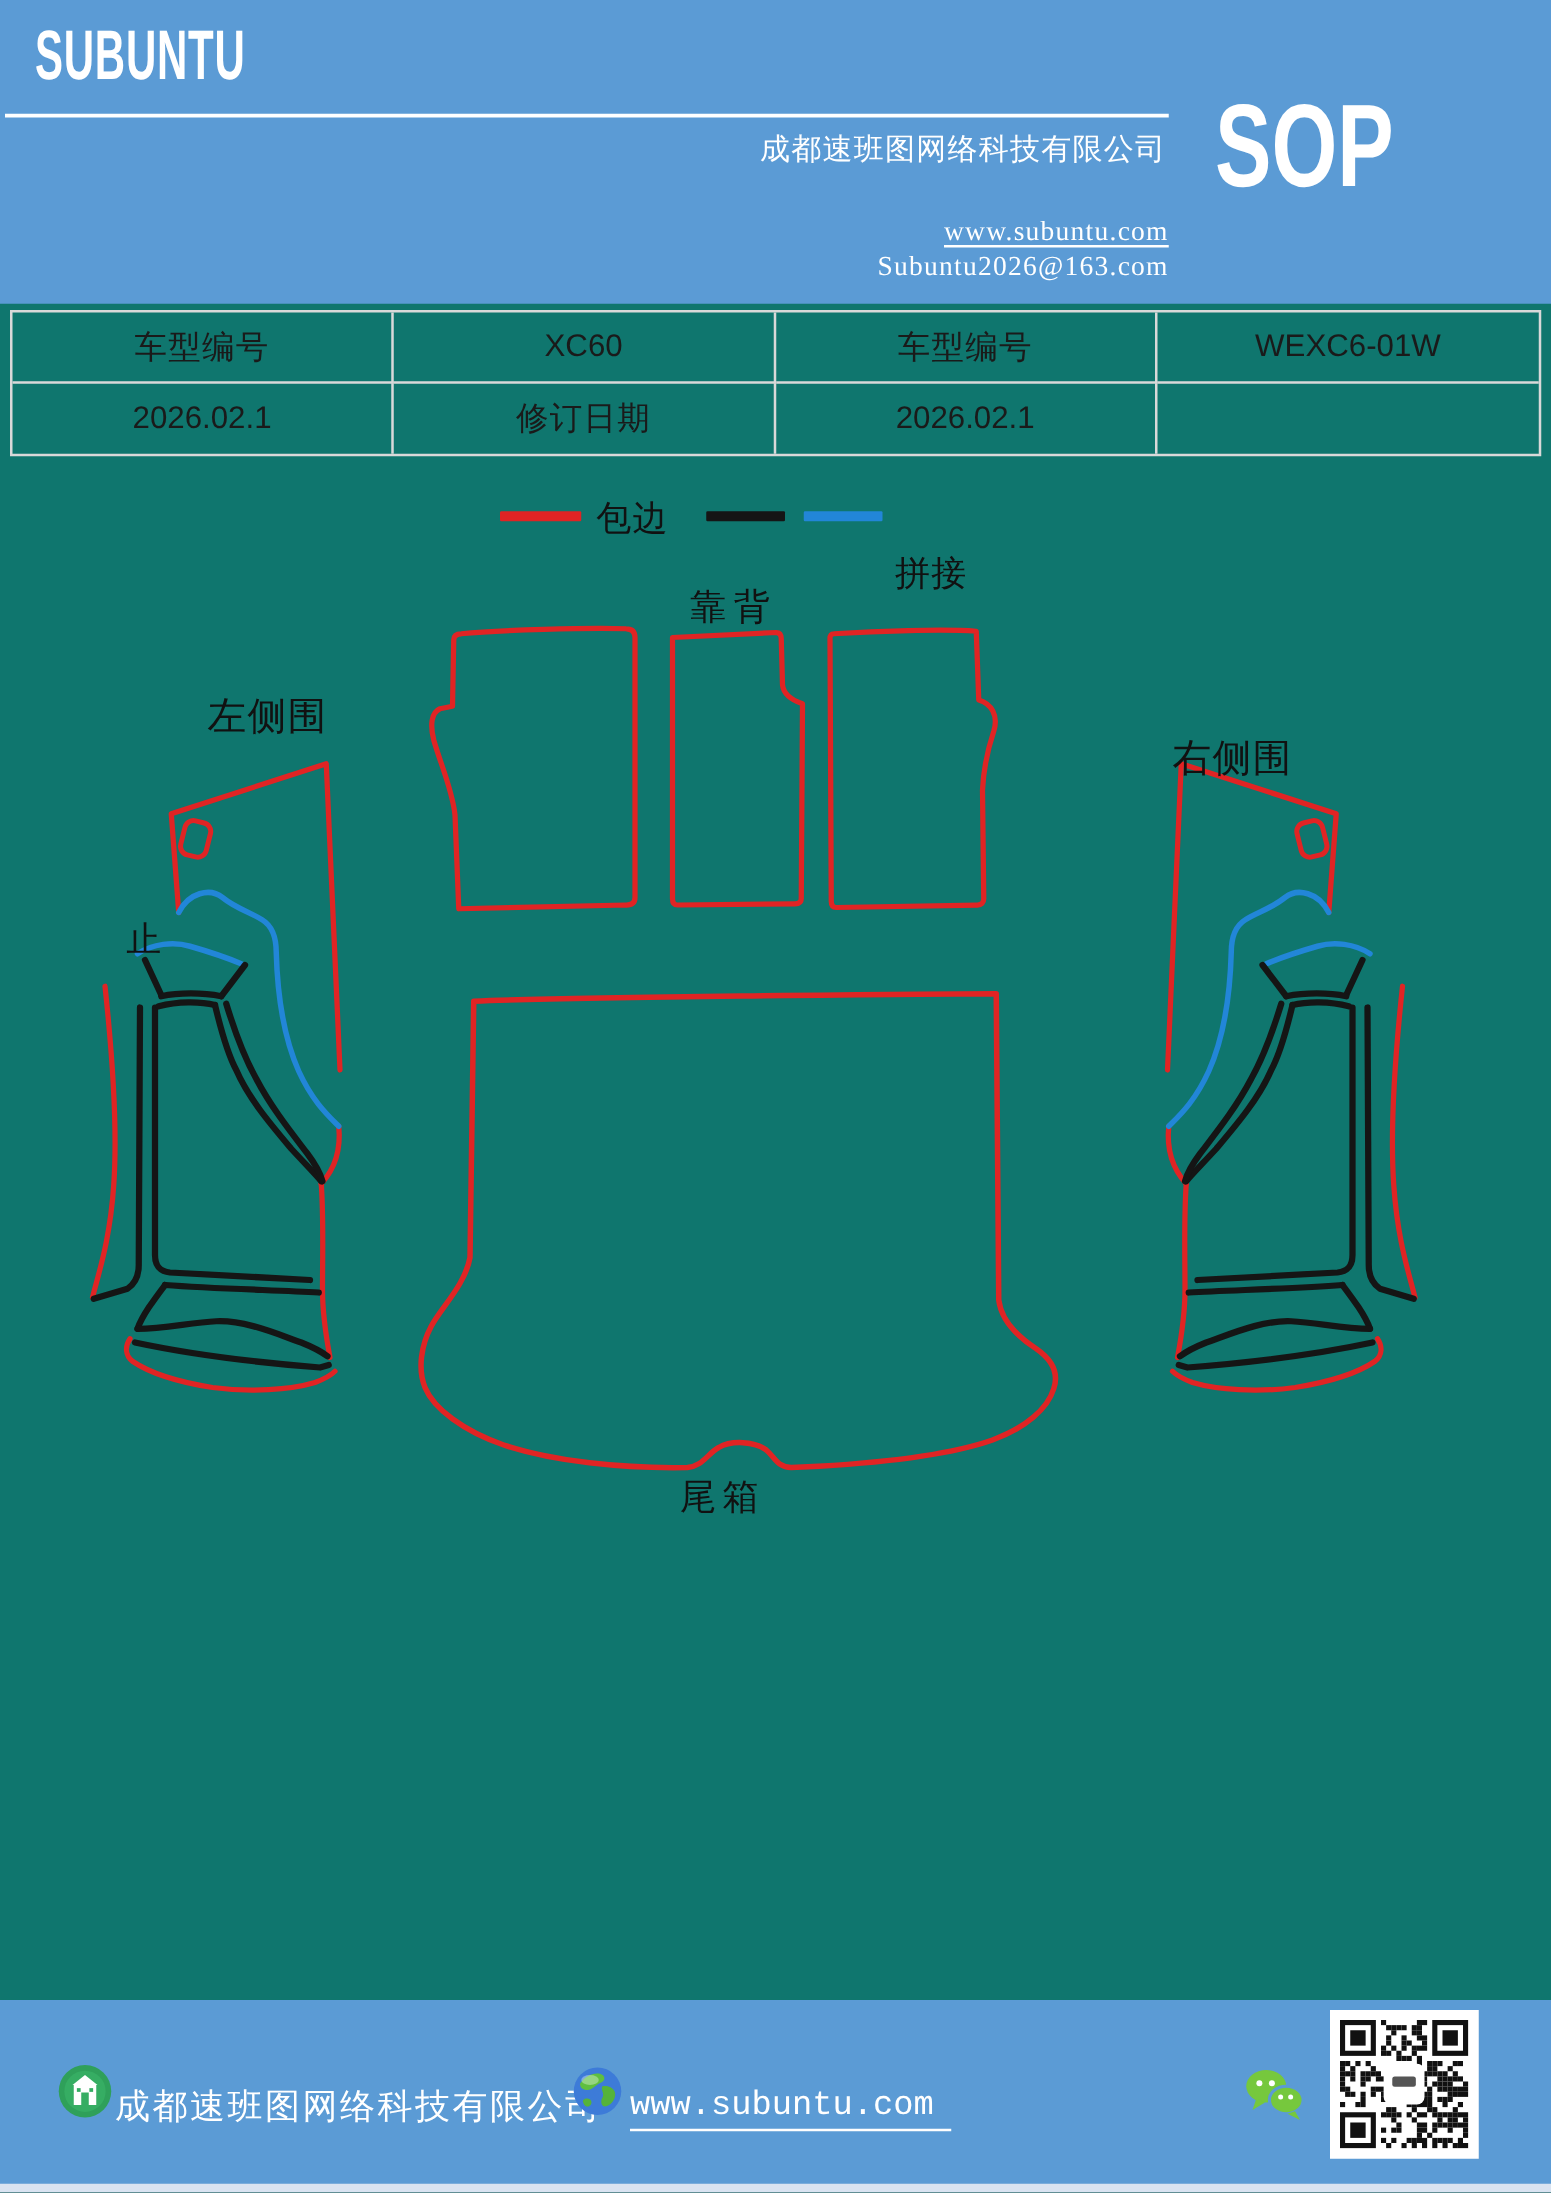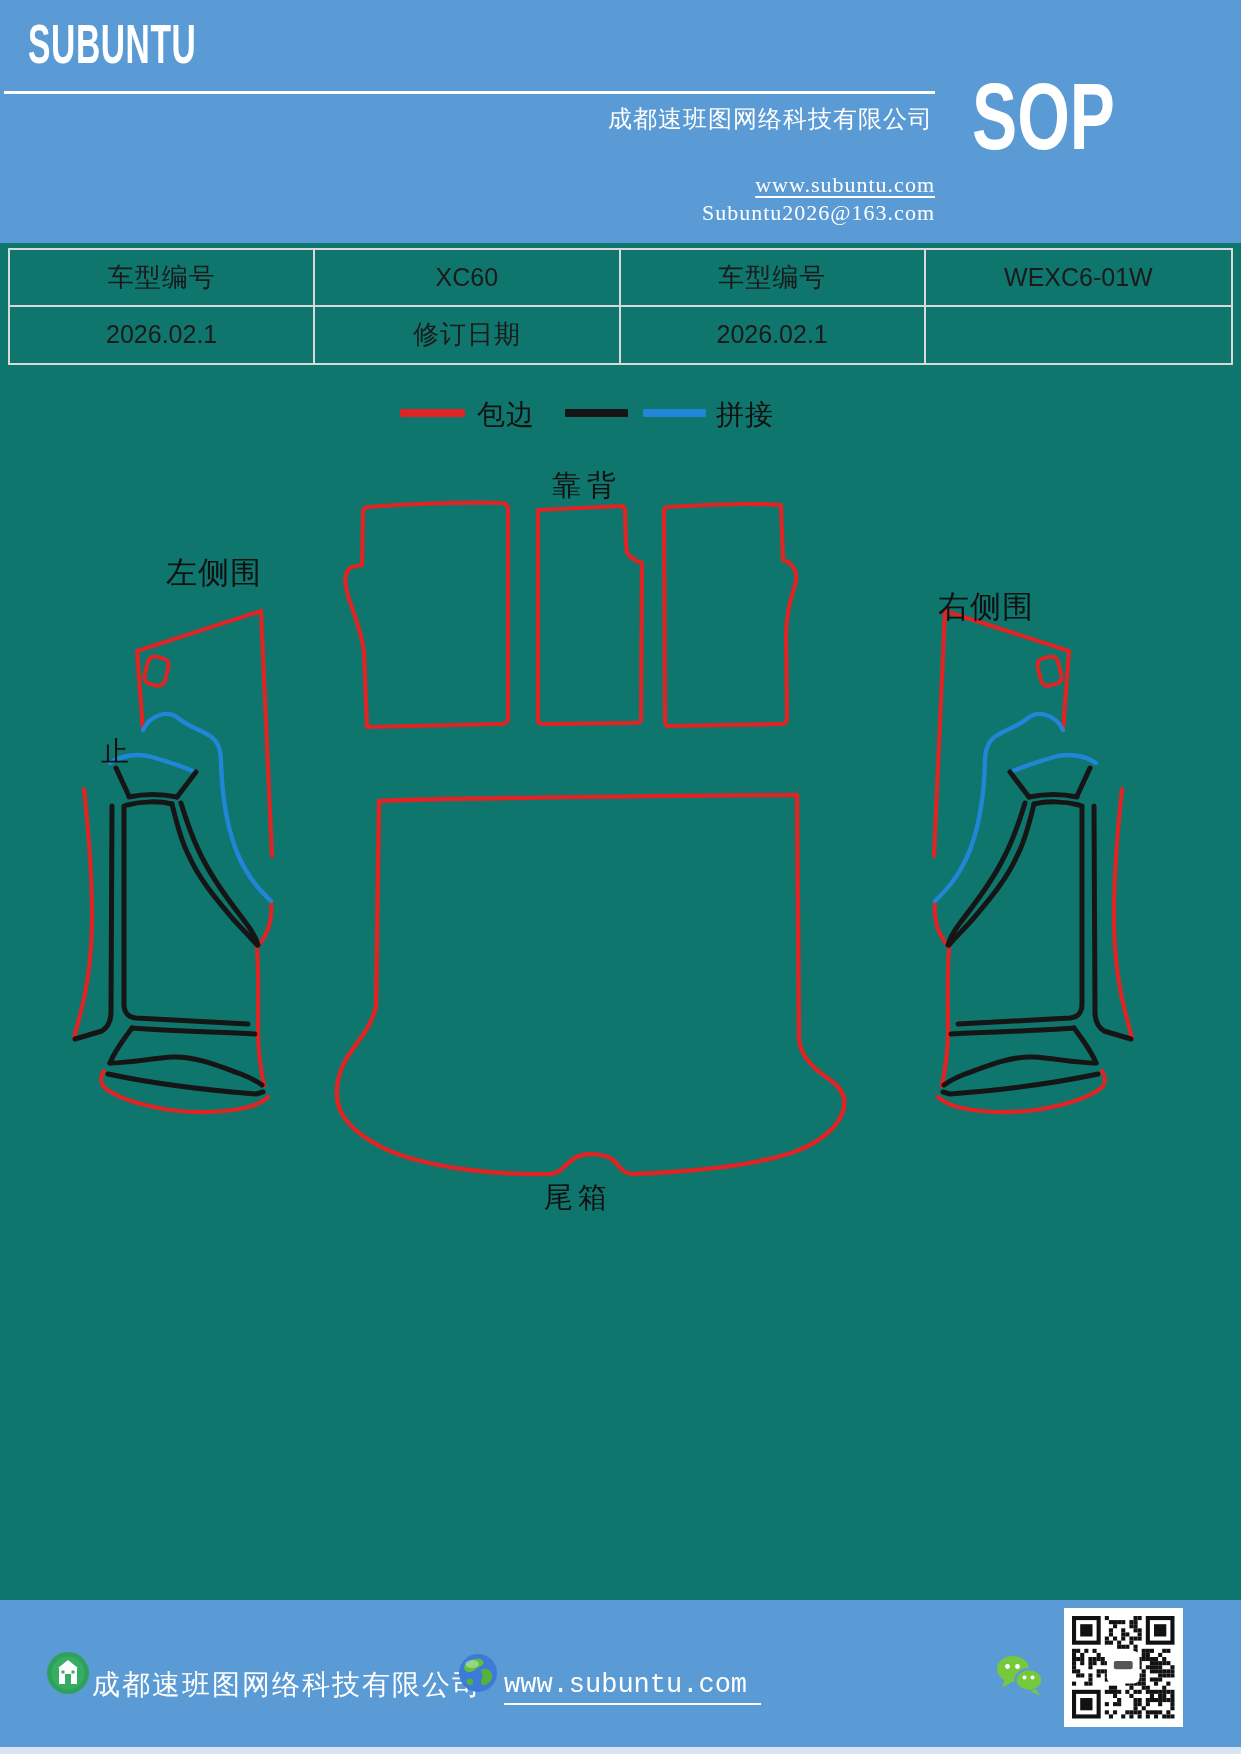--- a/index.html
+++ b/index.html
@@ -70,21 +70,21 @@
     <div class="cell val">WEXC6-01W</div>
     <div class="cell val">2026.02.1</div>
     <div class="cell lab">修订日期</div>
     <div class="cell val">2026.02.1</div>
   </div>
 
   <div class="abs swatch" style="left:400px;width:65px;background:#E02424;"></div>
   <div class="abs legend-label" style="left:477px;">包边</div>
   <div class="abs swatch" style="left:565px;width:63px;background:#151515;"></div>
   <div class="abs swatch" style="left:643px;width:63px;background:#2286D8;"></div>
-  <div class="abs legend-label" style="left:716px;">拼接</div>
+  <div class="abs legend-label" style="left:716px;margin-top:44px;">拼接</div>
 
   <svg class="abs" style="left:0;top:0;" width="1241" height="1754" viewBox="0 0 1241 1754">
     <g fill="none" stroke-linecap="round" stroke-linejoin="round">
 
       <path stroke="#E02424" stroke-width="4.2" d="
         M 369,507 C 400,504 470,502 501,503 Q 508,503 508,510 L 508,718 Q 508,724 501,724
         L 367,727 L 364,652 C 362,632 352,610 347,592 C 344,580 345,570 352,567
         L 362,565 L 363,512 Q 363,507 369,507 Z"></path>
       <path stroke="#E02424" stroke-width="4.2" d="
         M 538,510 L 621,506 C 624,506 625,508 625,511 L 626,548 C 627,556 633,560 642,563

